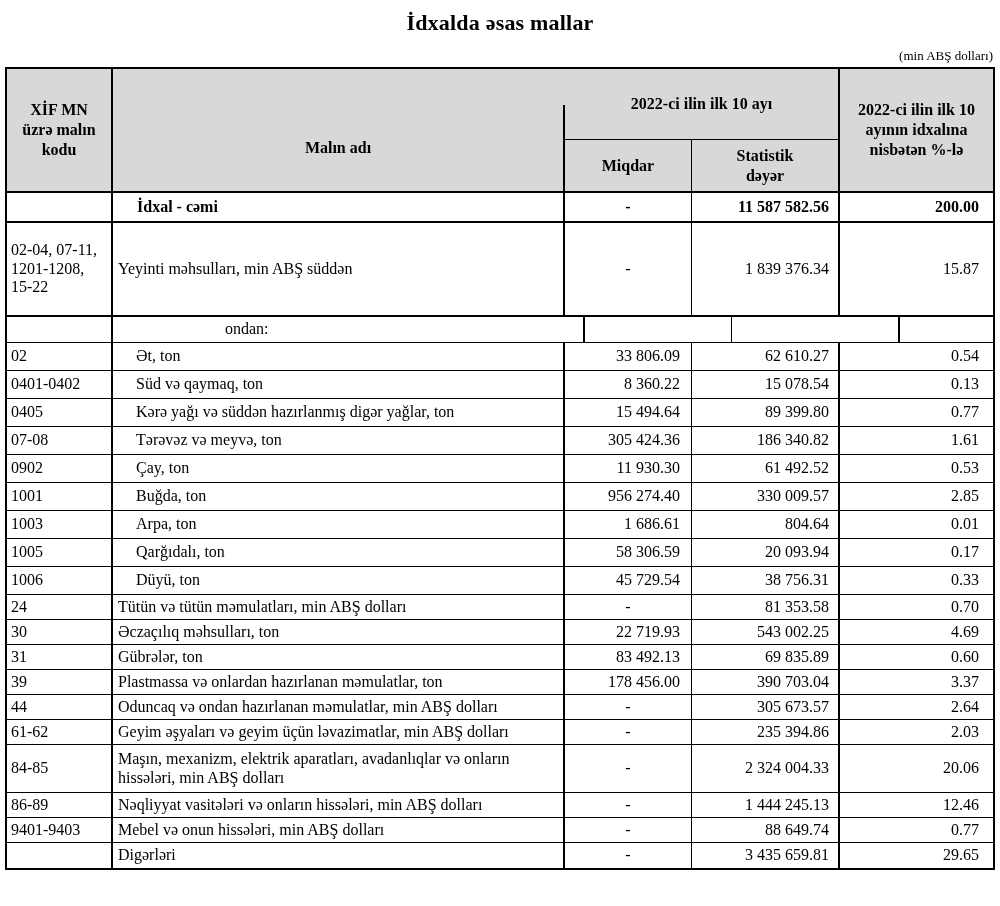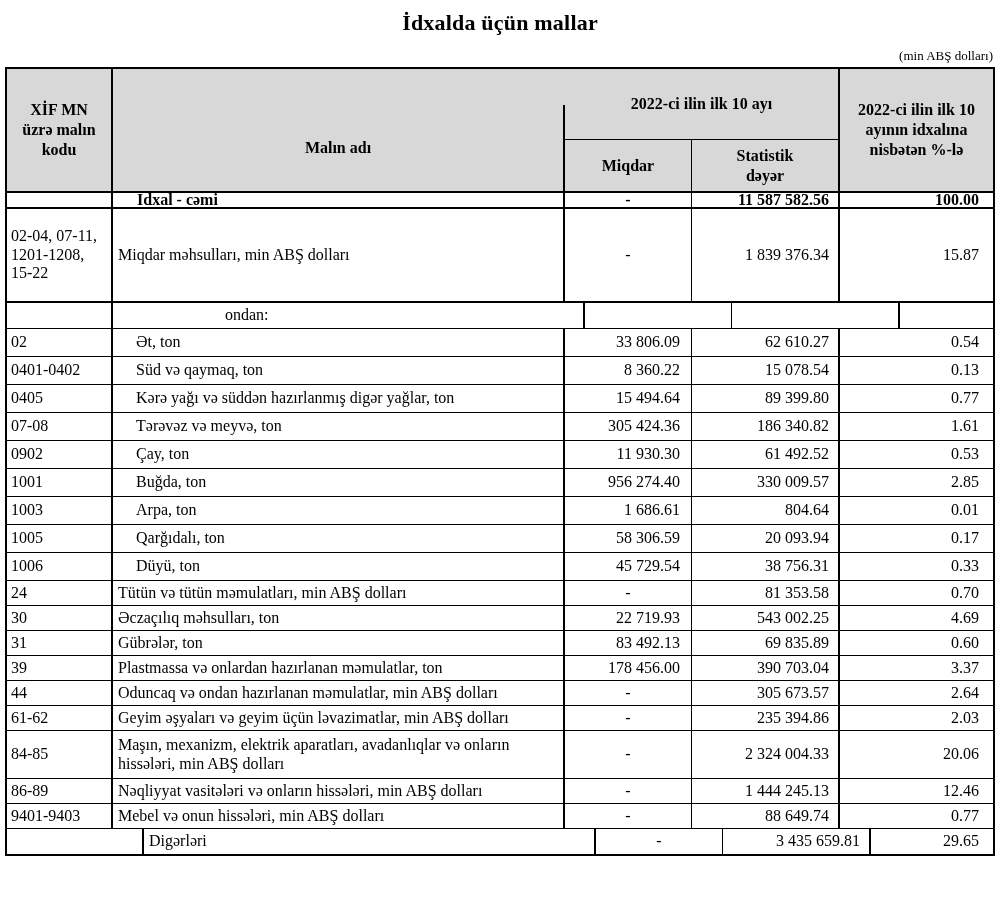--- a/index.html
+++ b/index.html
@@ -58,76 +58,76 @@
     line-height: 1.25;
   }
   .h-code  { grid-area: code;   border-right: 2px solid #000; padding: 0 12px; }
   .h-name  { grid-area: name;   border-right: 2px solid #000; margin-top: 36px; }
   .h-period{ grid-area: period; border-right: 2px solid #000; border-bottom: 1.5px solid #000; }
   .h-qty   { grid-area: qty;    border-right: 1.5px solid #000; }
   .h-stat  { grid-area: stat;   border-right: 2px solid #000; padding: 0 28px; }
   .h-share { grid-area: share;  padding: 0 10px; }
   
   .row { font-size: 16px; border-bottom: 1.5px solid #000; background: #fff; }
-  .row:last-child { border-bottom: none; padding-left: 31px; }
+  .row:last-child { border-bottom: none; }
   .cell {
     display: flex;
     align-items: center;
     line-height: 1.18;
     overflow: hidden;
   }
   .c-code  { border-right: 2px solid #000;  padding: 1px 2px 1px 4px; }
   .c-name  { border-right: 2px solid #000;  padding: 1px 6px 1px 5px; }
   .c-qty   { border-right: 1.5px solid #000; justify-content: flex-end; padding-right: 11px; }
   .c-stat  { border-right: 2px solid #000;  justify-content: flex-end; padding-right: 9px; }
   .c-share { justify-content: flex-end; padding-right: 14px; }
   .c-qty.dash, .c-stat.dash, .c-share.dash { justify-content: center; padding-right: 0; }
   
-  .row-total    { height: 16px; font-weight: bold; border-bottom-width: 2.5px; }
+  .row-total    { height: 30px; font-weight: bold; border-bottom-width: 2.5px; }
   .row-total    .c-name { padding-left: 24px; }
   .row-group    { height: 94px; border-bottom-width: 2px; }
   .row-subhead  { height: 26px; gap: 20px; }
   .row-subhead  .c-name { padding-left: 92px; }
   .row-sub      { height: 28px; }
   .row-sub      .c-name { padding-left: 23px; }
   .row-item     { height: 25px; }
   .row-item-tall{ height: 48px; }
   .row-item-tall .c-name { padding-right: 24px; }
 </style>
 </head>
 <body>
 
 <div class="page">
 
-  <div class="doc-title">İdxalda üçün mallar</div>
+  <div class="doc-title">İdxalda əsas mallar</div>
 
   <div class="unit-note">(min ABŞ dolları)</div>
 
   <div class="imp-table">
 
     <div class="hgrid">
       <div class="hcell h-code">XİF MN üzrə malın kodu</div>
       <div class="hcell h-name">Malın adı</div>
       <div class="hcell h-period">2022-ci ilin ilk 10 ayı</div>
       <div class="hcell h-qty">Miqdar</div>
       <div class="hcell h-stat">Statistik dəyər</div>
       <div class="hcell h-share">2022-ci ilin ilk 10 ayının idxalına nisbətən %-lə</div>
     </div>
 
     <div id="table-body">
         <div class="row row-total">
     <div class="cell c-code"></div>
     <div class="cell c-name">İdxal - cəmi</div>
     <div class="cell c-qty dash">-</div>
     <div class="cell c-stat">11 587 582.56</div>
-    <div class="cell c-share">100.00</div>
+    <div class="cell c-share">200.00</div>
   </div>
         <div class="row row-group">
     <div class="cell c-code">02-04, 07-11, 1201-1208, 15-22</div>
-    <div class="cell c-name">Miqdar məhsulları, min ABŞ dolları</div>
+    <div class="cell c-name">Yeyinti məhsulları, min ABŞ süddən</div>
     <div class="cell c-qty dash">-</div>
     <div class="cell c-stat">1 839 376.34</div>
     <div class="cell c-share">15.87</div>
   </div>
         <div class="row row-subhead">
     <div class="cell c-code"></div>
     <div class="cell c-name">ondan:</div>
     <div class="cell c-qty"></div>
     <div class="cell c-stat"></div>
     <div class="cell c-share"></div>

